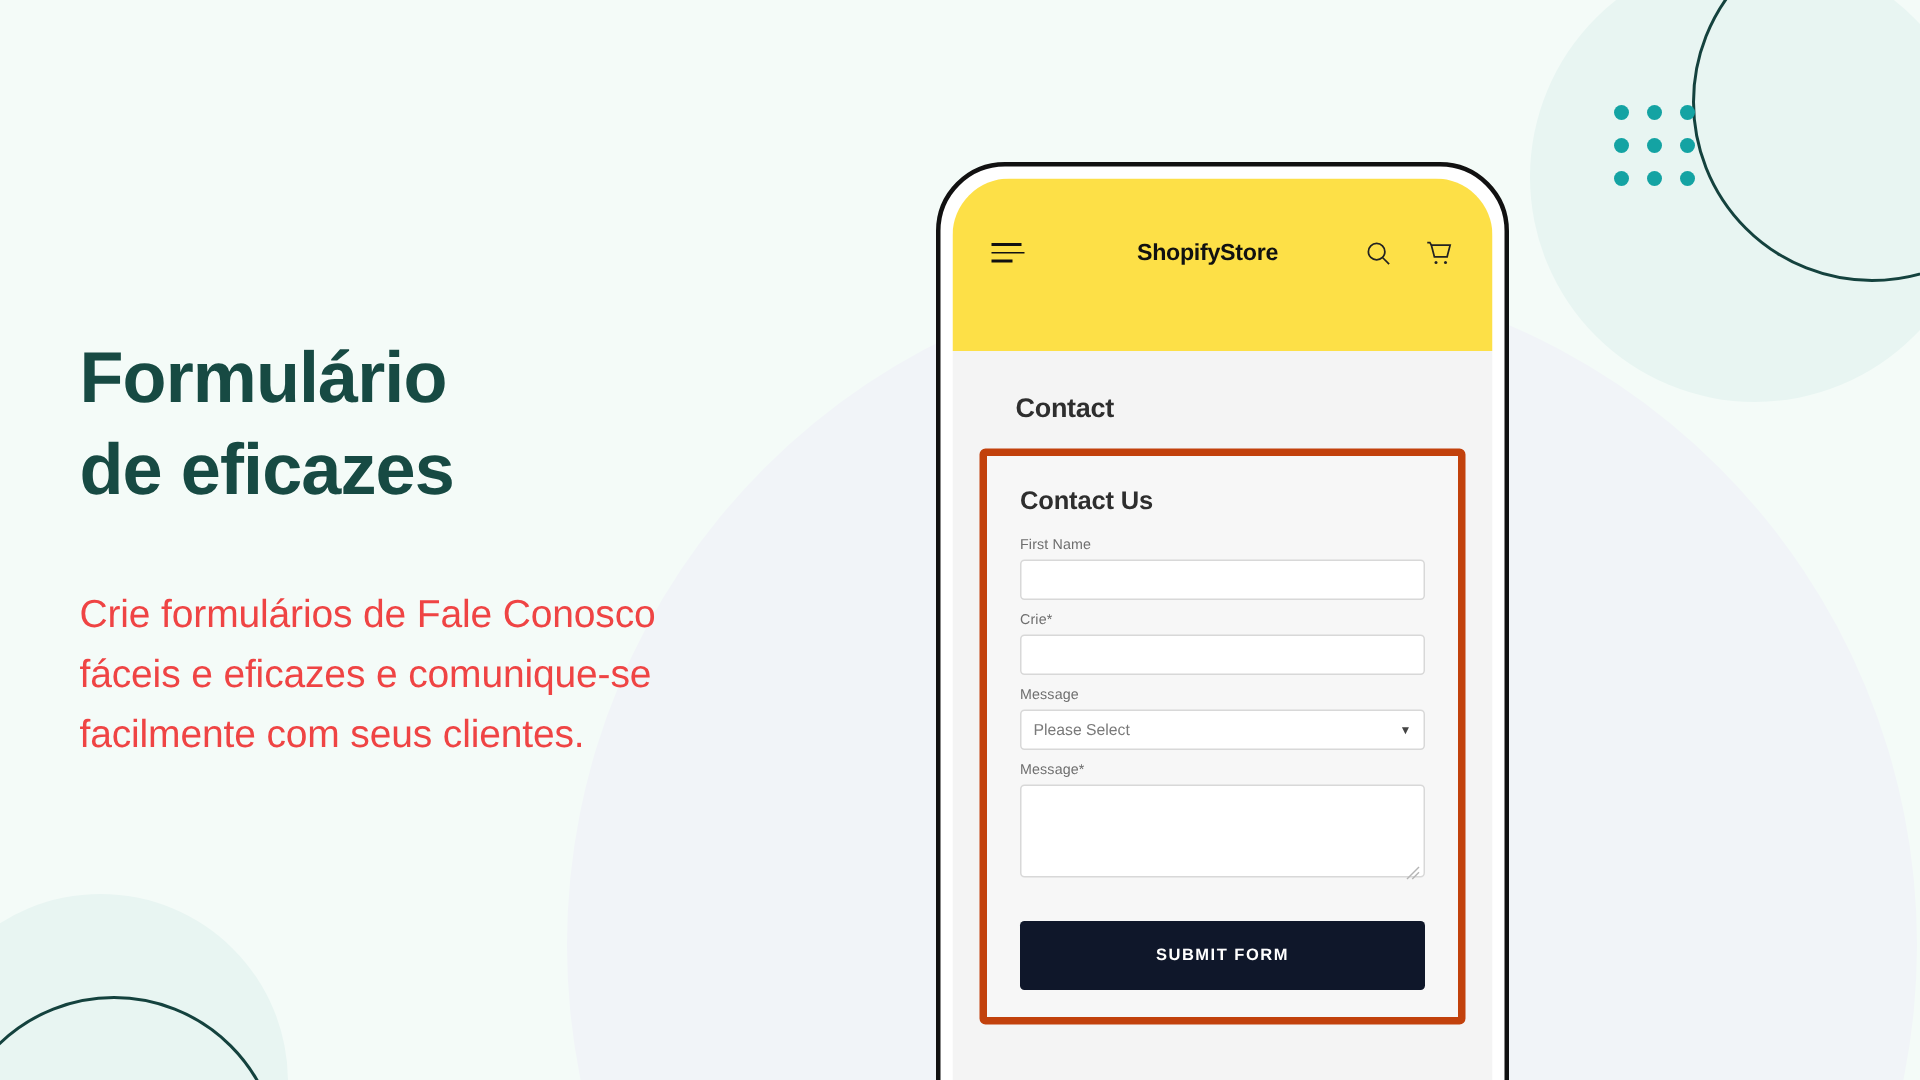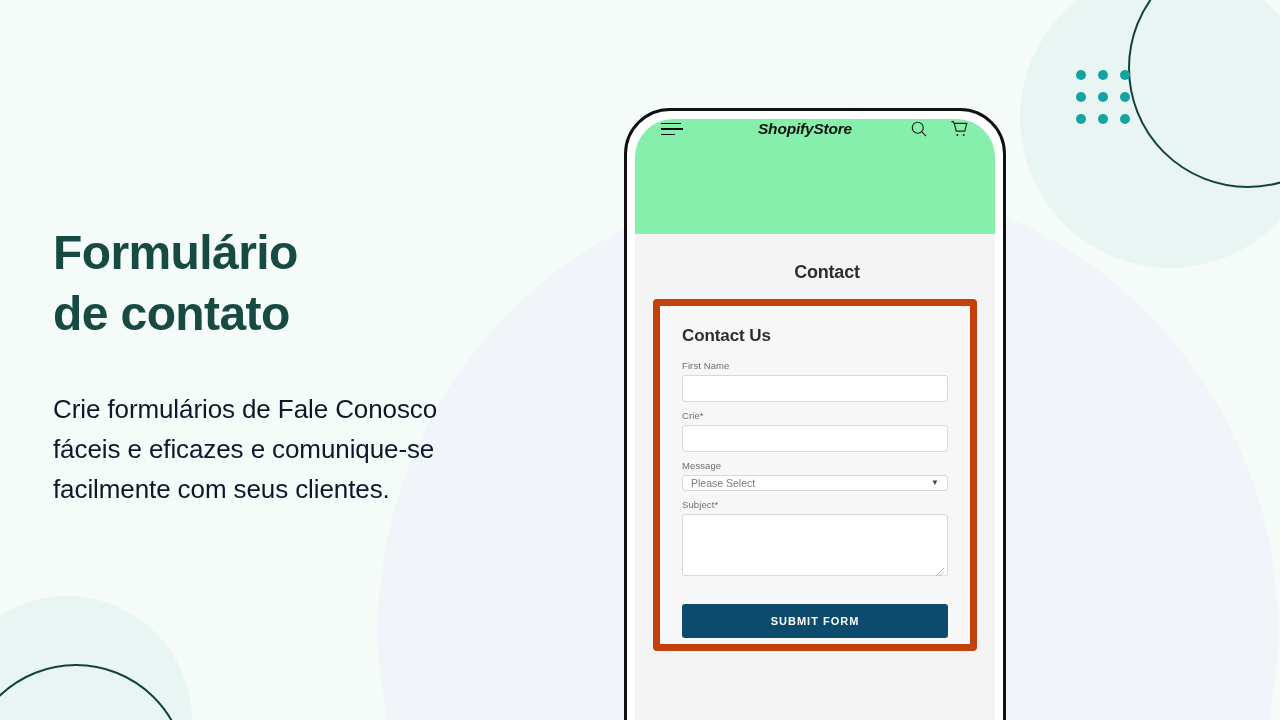--- a/index.html
+++ b/index.html
@@ -80,21 +80,21 @@
     line-height:61px;
     font-weight:bold;
     color:#174A43;
     letter-spacing:-0.6px;
     white-space:pre-line;
   }
   .hero-sub {
     margin-top:45px;
     font-size:26px;
     line-height:40px;
-    color:#0f172a;
+    color:#ef4444;
     letter-spacing:-0.1px;
     white-space:pre-line;
   }
 
   
   .phone {
     position:absolute;
     left:624px; top:108px;
     width:382px; height:700px;
     border:3.5px solid #111;
@@ -107,25 +107,24 @@
     position:absolute;
     left:8px; top:8px; right:8px; bottom:0;
     background:#fff;
     border-radius:38px 38px 0 0;
     overflow:hidden;
   }
 
   
   .store-header {
     height:115px;
-    background:#86efac;
+    background:#fde047;
     display:flex;
-    align-items:flex-start;
+    align-items:center;
     padding:0 26px 16px 26px;
-    font-style:italic;
   }
   .hdr-row {
     display:flex;
     align-items:center;
     width:100%;
     gap:0;
   }
   .hamburger {
     width:22px;
     display:flex;
@@ -158,27 +157,26 @@
     background:#F4F4F4;
     padding:18px 18px 0 18px;
     min-height:520px;
   }
   .page-title {
     font-size:18px;
     font-weight:bold;
     color:#2E2E2E;
     margin:10px 0 16px 24px;
     letter-spacing:-0.2px;
-    text-align:center;
   }
   .form-card {
     background:#F7F7F7;
-    border:7px solid #c2410c;
+    border:5px solid #c2410c;
     border-radius:4px;
-    padding:20px 22px 6px 22px;
+    padding:20px 22px 18px 22px;
   }
   .form-title {
     font-size:17px;
     font-weight:bold;
     color:#2E2E2E;
     margin-bottom:14px;
     letter-spacing:-0.1px;
   }
   .field { margin-bottom:8px; }
   .field label {
@@ -195,21 +193,21 @@
     border:1px solid #D8D8D8;
     border-radius:3px;
     padding:0 8px;
     font-size:11px;
     color:#333;
     font-family:"Liberation Sans", sans-serif;
   }
   .sel-wrap { position:relative; }
   .sel-wrap .sel-box {
     width:100%;
-    height:16px;
+    height:27px;
     background:#fff;
     border:1px solid #D8D8D8;
     border-radius:3px;
     display:flex;
     align-items:center;
     padding:0 8px;
     font-size:10.5px;
     color:#7A7A7A;
   }
   .sel-wrap .caret {
@@ -234,22 +232,22 @@
   .ta-wrap { position:relative; }
   .ta-grip {
     position:absolute;
     right:3px; bottom:3px;
     width:10px; height:10px;
     pointer-events:none;
   }
   .submit-btn {
     margin-top:16px;
     width:100%;
-    height:34px;
-    background:#0c4a6e;
+    height:46px;
+    background:#0f172a;
     color:#fff;
     border:none;
     border-radius:3px;
     font-size:11px;
     font-weight:bold;
     letter-spacing:1px;
     cursor:pointer;
     font-family:"Liberation Sans", sans-serif;
   }
 </style>
@@ -271,21 +269,21 @@
     <i></i>
       <i></i>
       <i></i>
     <i></i>
       <i></i>
       <i></i>
   </div>
 
   <div class="hero">
     <h1 class="hero-title">Formulário
-de contato</h1>
+de eficazes</h1>
     <p class="hero-sub">Crie formulários de Fale Conosco
 fáceis e eficazes e comunique-se
 facilmente com seus clientes.</p>
   </div>
 
   <div class="phone">
     <div class="phone-screen">
 
       <div class="store-header">
         <div class="hdr-row">
@@ -333,21 +331,21 @@
 
           <div class="field">
             <label>Message</label>
             <div class="sel-wrap">
               <div class="sel-box">Please Select</div>
               <span class="caret">▼</span>
             </div>
           </div>
 
           <div class="field">
-            <label>Subject*</label>
+            <label>Message*</label>
             <div class="ta-wrap">
               <textarea placeholder="" style=""></textarea>
               <svg class="ta-grip" viewBox="0 0 10 10">
                 <line x1="1" y1="9" x2="9" y2="1" stroke="#B5B5B5" stroke-width="0.9"></line>
                 <line x1="4.5" y1="9" x2="9" y2="4.5" stroke="#B5B5B5" stroke-width="0.9"></line>
               </svg>
             </div>
           </div>
 
           <button class="submit-btn">SUBMIT FORM</button>

